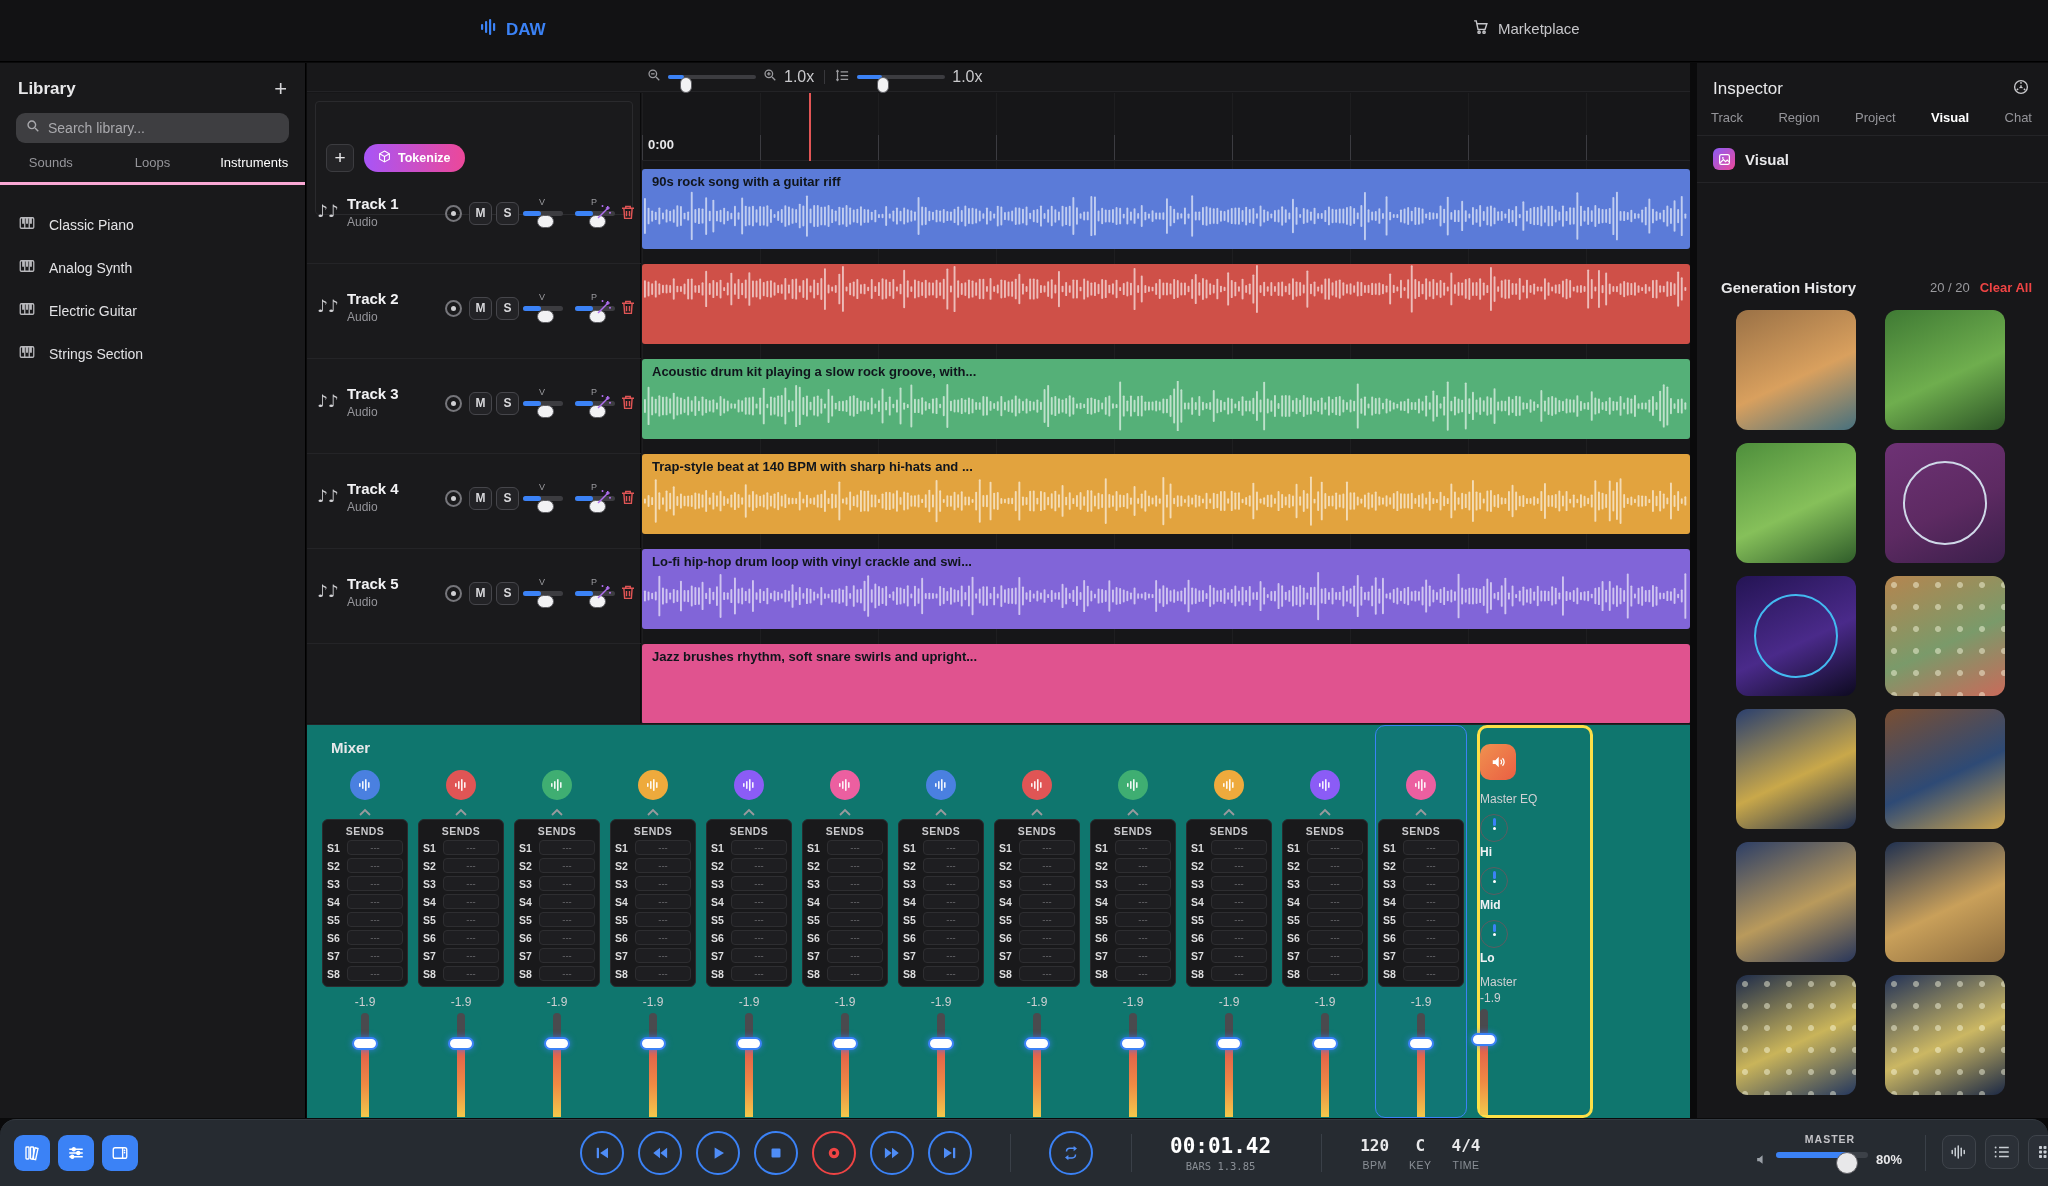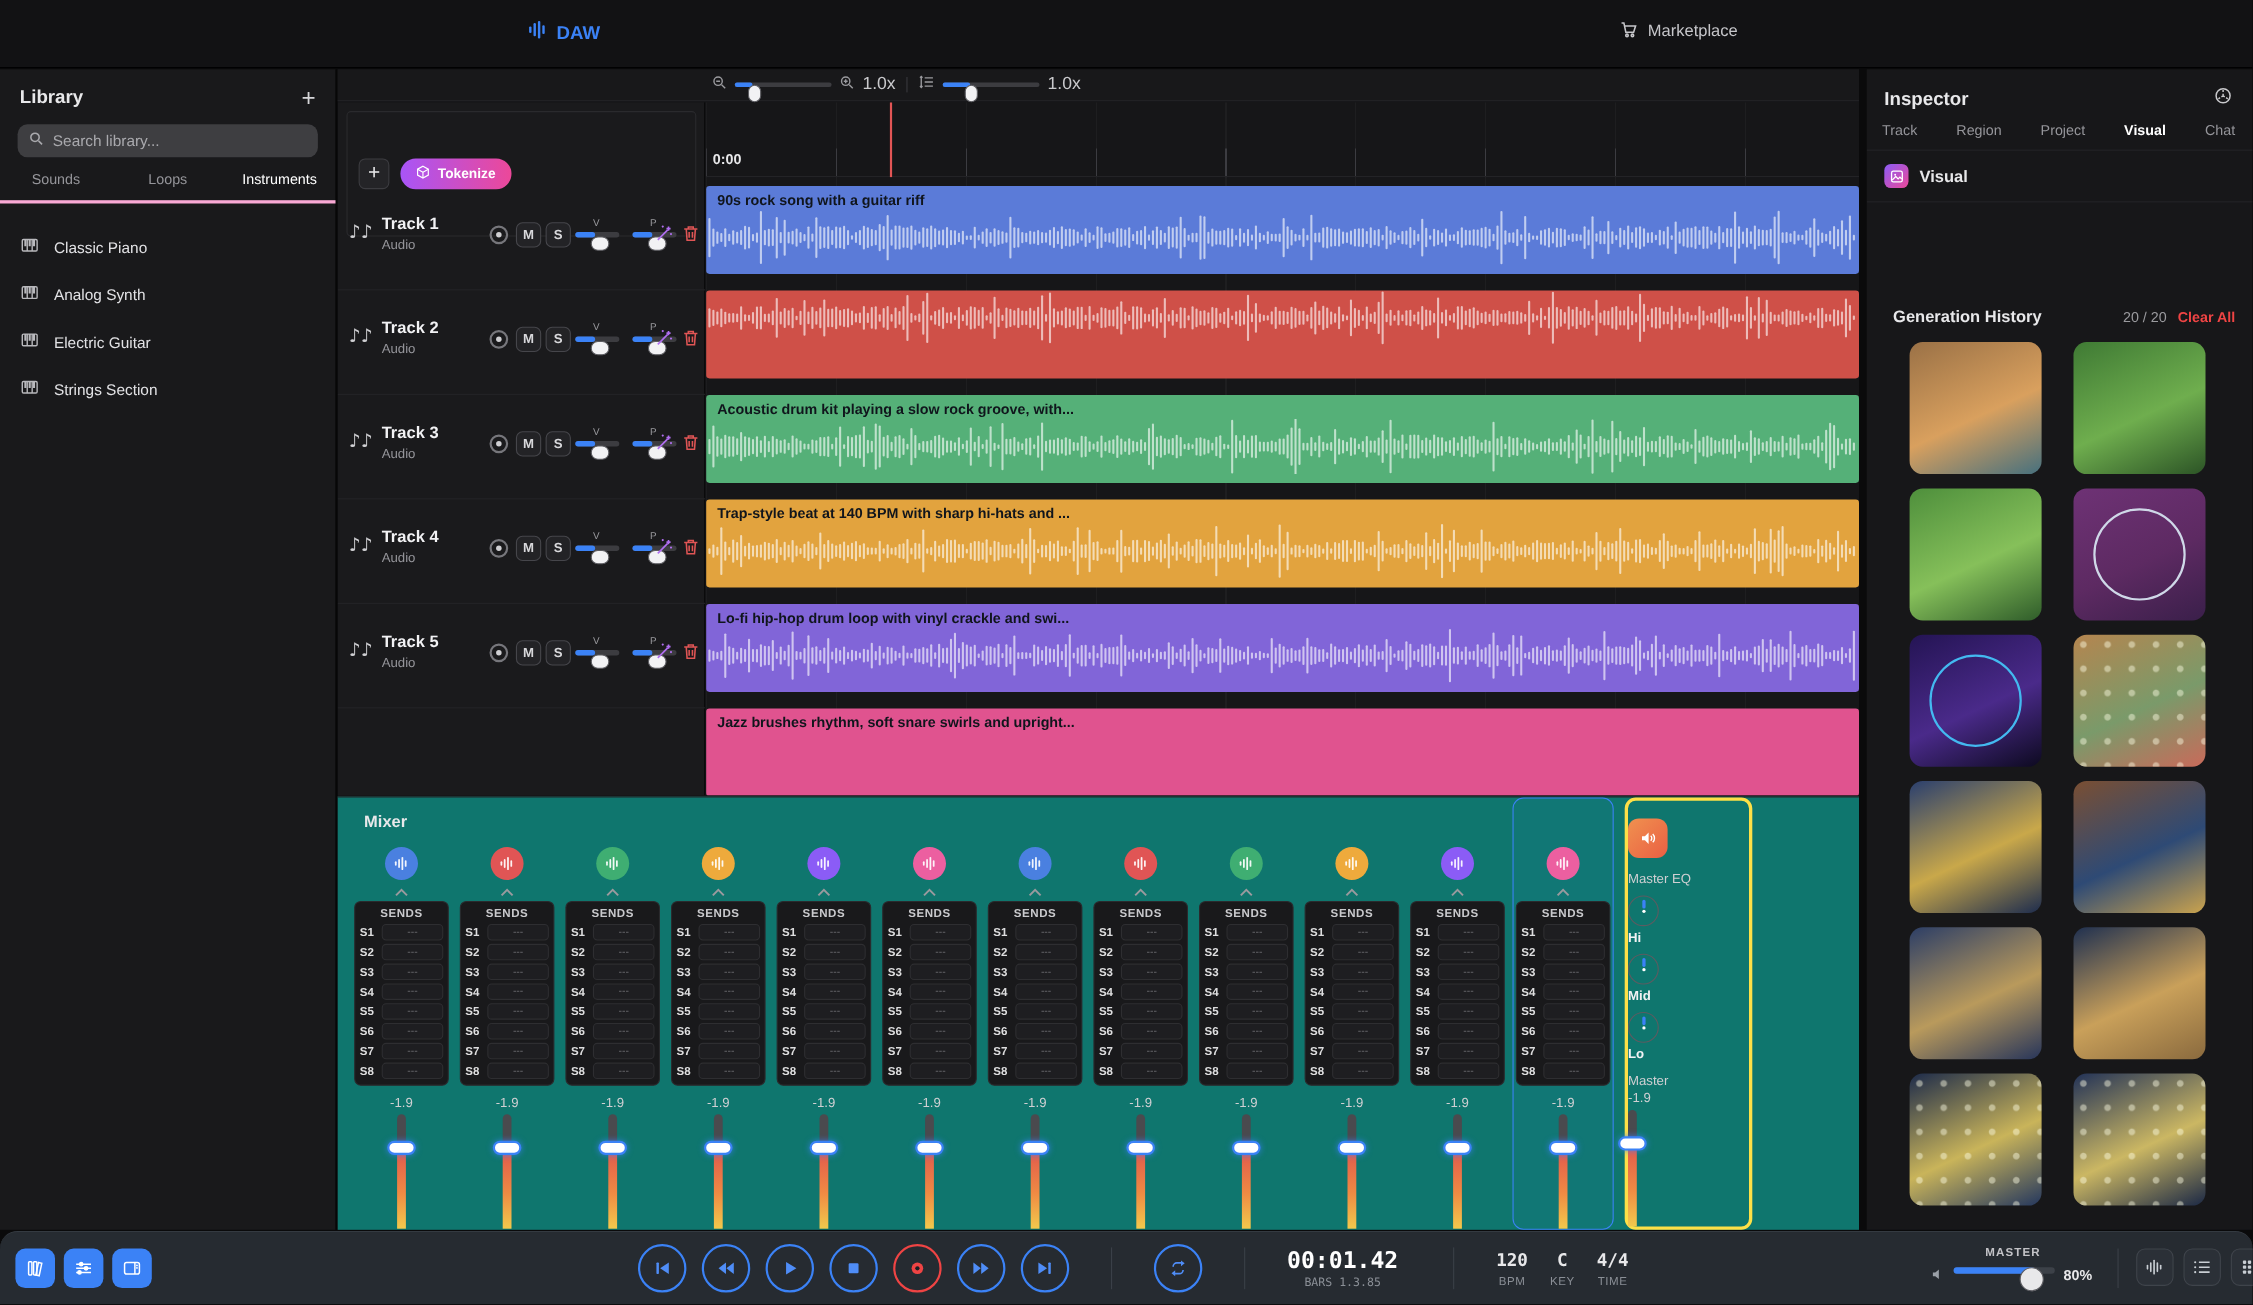--- a/index.html
+++ b/index.html
@@ -102,21 +102,21 @@
          display:flex; align-items:center; justify-content:center; }
   .meq { margin-top:12px; font-size:12px; color:#d0d0d3; }
   .knob { position:relative; width:28px; height:28px; border:1.5px solid #5c5c61; border-radius:50%; margin-top:8px; }
   .knob .tick { position:absolute; left:11.5px; top:3px; width:3px; height:8px; background:#3b82f6; border-radius:2px; }
   .knob .dot { position:absolute; left:11.5px; top:12px; width:3px; height:3px; background:#fff; border-radius:50%; }
   .knob-lab { margin-top:3px; font-size:12px; font-weight:bold; color:#f2f2f4; }
   .mlab { margin-top:10px; font-size:12px; color:#d0d0d3; }
 
   
   .ins-head { display:flex; justify-content:space-between; align-items:center; padding:15px 18px 10px 16px; }
-  .ins-title { font-size:17px; font-weight:bold; }
+  .ins-title { font-size:17px; font-weight:normal; }
   .ins-tabs { display:flex; justify-content:space-between; padding:0 16px 10px 14px; border-bottom:1px solid #242427; }
   .ins-tab { font-size:13px; color:#95959a; cursor:pointer; }
   .ins-tab.active { color:#fff; font-weight:bold; }
   .vis-row { display:flex; align-items:center; gap:10px; padding:12px 16px; border-bottom:1px solid #242427; }
   .vis-ic { width:22px; height:22px; border-radius:6px; background:linear-gradient(135deg,#8b5cf6,#ec4899);
             display:flex; align-items:center; justify-content:center; }
   .vis-lab { font-size:15px; font-weight:bold; }
   .empty { text-align:center; }
   .crop-frame { position:relative; width:74px; height:24px; margin:4px auto 0 auto; border-radius:10px;
                 background:linear-gradient(135deg,#8b5cf6,#ec4899); }

